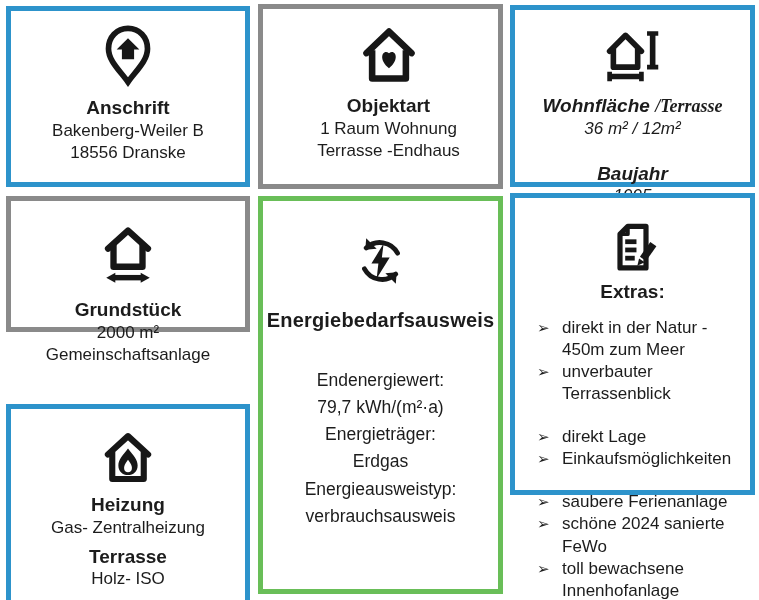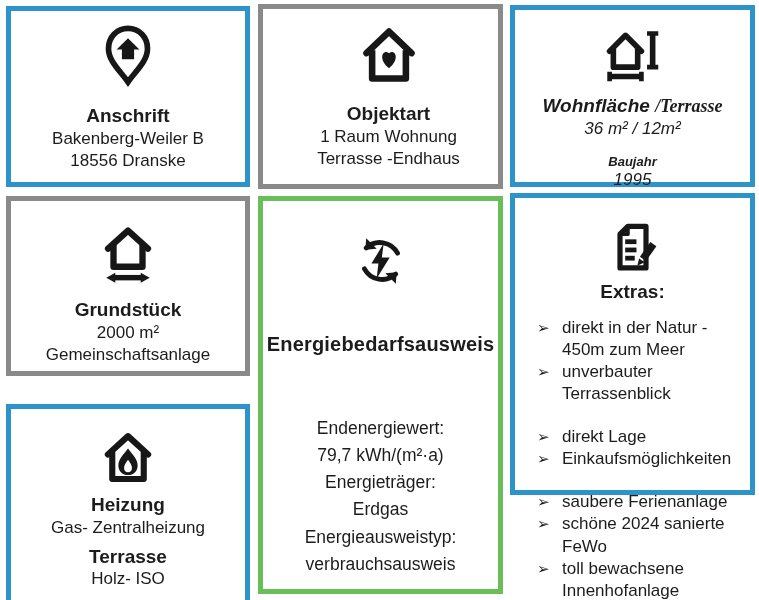--- a/index.html
+++ b/index.html
@@ -20,37 +20,37 @@
     align-items:center;
     text-align:center;
   }
   .b-blue  { border:5px solid #2d93cb; }
   .b-gray  { border:5px solid #8a8a8a; }
   .b-green { border:5px solid #69be58; }
 
   .card-anschrift   { left:6px;   top:6px;   width:244px; height:181px; padding-top:13px; }
   .card-objektart   { left:258px; top:4px;   width:245px; height:185px; padding-top:15px;padding-left:16px; }
   .card-wohnflaeche { left:510px; top:5px;   width:245px; height:182px; padding-top:16px;font-style:italic; }
-  .card-grundstueck { left:6px;   top:196px; width:244px; height:180px; padding-top:24px; }
+  .card-grundstueck { left:6px;   top:196px; width:244px; height:136px; padding-top:24px; }
   .card-heizung     { left:6px;   top:404px; width:244px; height:264px; padding-top:21px; }
-  .card-energie     { left:258px; top:196px; width:245px; height:398px; padding-top:33px;gap:24px; }
+  .card-energie     { left:258px; top:196px; width:245px; height:398px; padding-top:33px; }
   .card-extras      { left:510px; top:193px; width:245px; height:302px; padding-top:23px; }
 
   .icon { flex:none; line-height:0; }
   .icon svg { display:block; }
 
-  .title { font-weight:700; font-size:19px; line-height:1.25; margin-top:16px; }
+  .title { font-weight:700; font-size:19px; line-height:1.25; margin-top:8px; }
   .line  { font-size:17px; line-height:1.28; }
   .title-serif {
     font-family:"Liberation Serif","DejaVu Serif",serif;
     font-weight:600; font-size:18px;
   }
 
   .card-wohnflaeche .title { margin-top:10px; }
-  .card-wohnflaeche .sub-title { font-weight:700; font-size:13px; margin-top:14px; }
+  .card-wohnflaeche .sub-title { font-weight:700; font-size:19px; margin-top:23px; }
 
   .card-grundstueck .title { margin-top:13px; }
 
   .card-heizung .title { margin-top:7px; }
   .card-heizung .title2 { font-weight:700; font-size:19px; margin-top:7px; }
 
   .card-energie .title { font-size:20px; margin-top:20px; letter-spacing:.2px; }
   .energie-lines { margin-top:34px; }
   .energie-lines .line { font-size:17.5px; line-height:1.55; }
 

